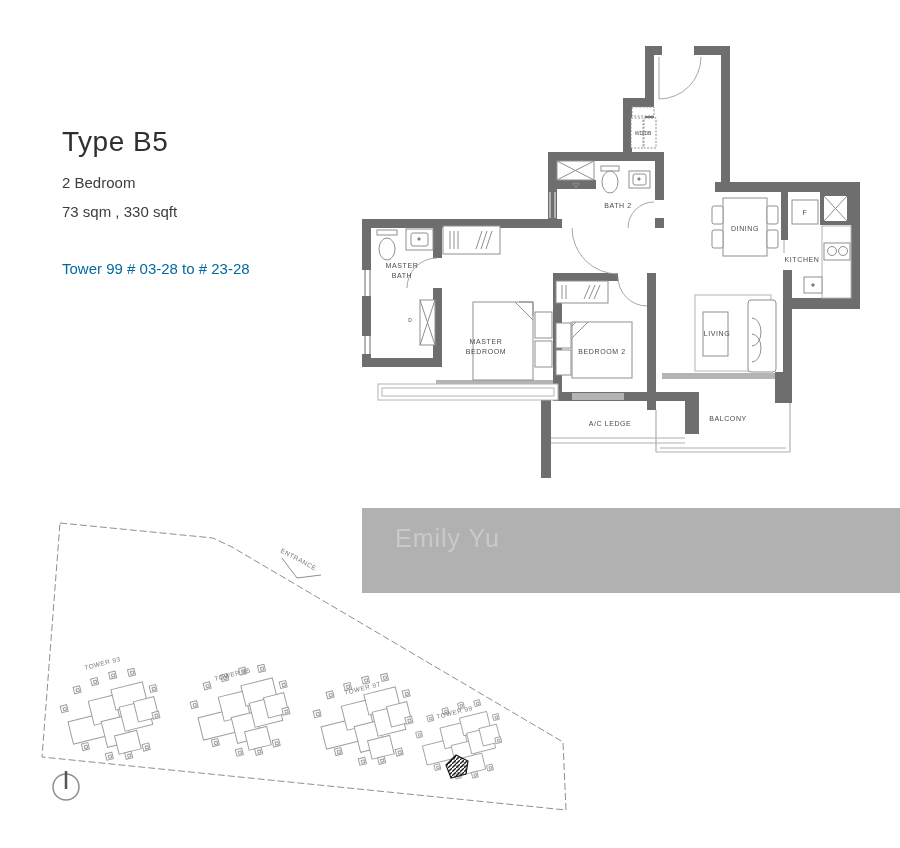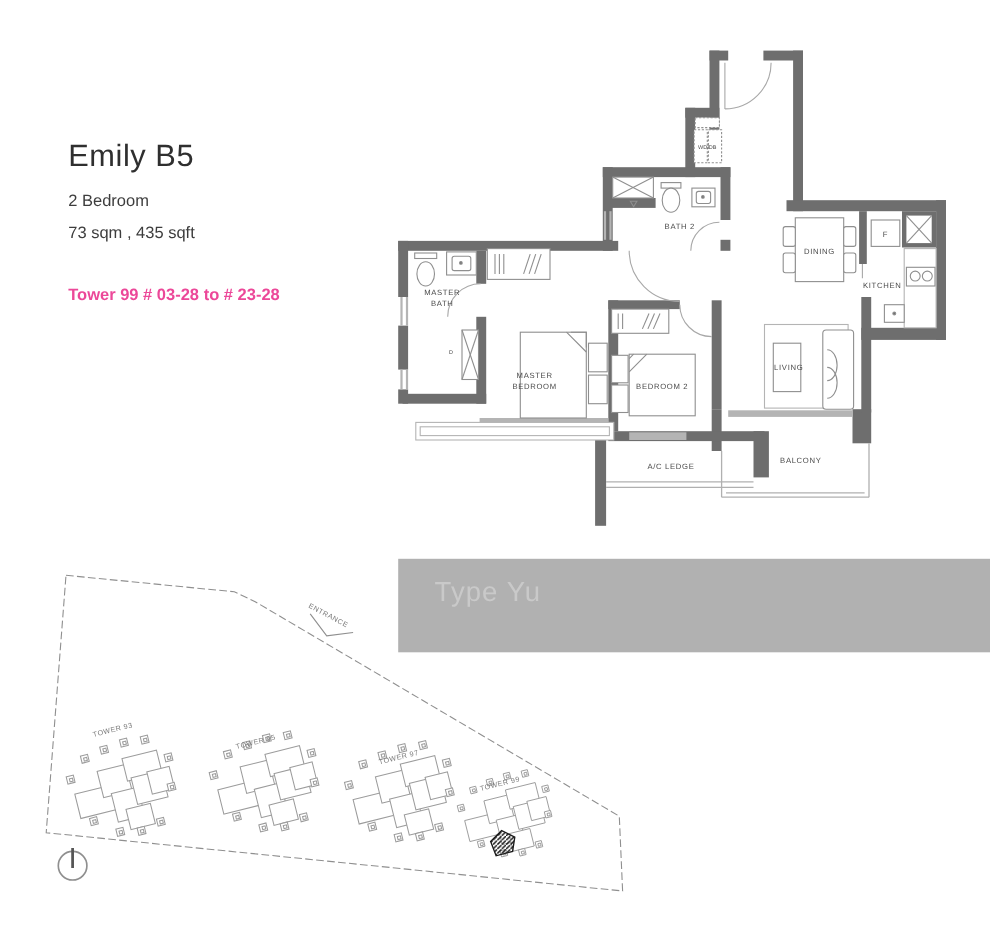--- a/index.html
+++ b/index.html
@@ -3,42 +3,42 @@
 <meta charset="utf-8">
 <style>
   html,body{margin:0;padding:0;background:#fff;}
   .page{
     position:relative;width:900px;height:848px;background:#ffffff;
     font-family:"Liberation Sans",sans-serif;overflow:hidden;
   }
   .hdr-title{position:absolute;left:62px;top:126px;font-size:28px;color:#2f2f2f;letter-spacing:.5px;}
   .hdr-line1{position:absolute;left:62px;top:174px;font-size:15px;color:#3d3d3d;}
   .hdr-line2{position:absolute;left:62px;top:203px;font-size:15px;color:#3d3d3d;}
-  .hdr-tower{position:absolute;left:62px;top:260px;font-size:15px;color:#ec4899;font-weight:bold;}
+  .hdr-tower{position:absolute;left:62px;top:260px;font-size:15px;color:#0369a1;}
   .watermark{
     position:absolute;left:362px;top:508px;width:538px;height:85px;
     background:#b1b1b1;z-index:5;
   }
   .watermark span{
     display:block;padding:16px 0 0 33px;font-size:25px;color:#c9c9c9;letter-spacing:1px;
   }
   svg{position:absolute;left:0;top:0;}
   svg text{font-family:"Liberation Sans",sans-serif;}
   .plan-label{fill:#4a4a4a;font-size:7px;letter-spacing:.6px;}
   .tiny-label{fill:#4a4a4a;font-size:5px;}
   .site-label{fill:#7a7a7a;font-size:6.5px;letter-spacing:.5px;}
 </style>
 </head>
 <body>
 
 <div class="page">
 
-  <div class="hdr-title">Emily B5</div>
+  <div class="hdr-title">Type B5</div>
   <div class="hdr-line1">2 Bedroom</div>
-  <div class="hdr-line2">73 sqm , 435 sqft</div>
+  <div class="hdr-line2">73 sqm , 330 sqft</div>
   <div class="hdr-tower">Tower 99 # 03-28 to # 23-28</div>
 
   <svg width="900" height="848" viewBox="0 0 900 848">
     <defs>
       <pattern id="hatch" patternUnits="userSpaceOnUse" width="4" height="4">
         <path d="M0,4 L4,0" stroke="#1a1a1a" stroke-width="1.3"></path>
       </pattern>
       <g id="tower-shape">
         <g stroke="#9c9c9c" stroke-width="1" fill="#ffffff">
           <rect x="-48" y="-12" width="36" height="24"></rect>
@@ -264,16 +264,16 @@
       <text class="site-label" transform="translate(437,719) rotate(-14)">TOWER 99</text>
 
       <g>
         <circle cx="66" cy="787" r="13" fill="none" stroke="#8f8f8f" stroke-width="1.5"></circle>
         <line x1="66" y1="771" x2="66" y2="789" stroke="#555555" stroke-width="2.5"></line>
       </g>
     </g>
   </svg>
 
   <div class="watermark">
-    <span>Type Yu</span>
+    <span>Emily Yu</span>
   </div>
 
 </div>
 
 </body></html>

